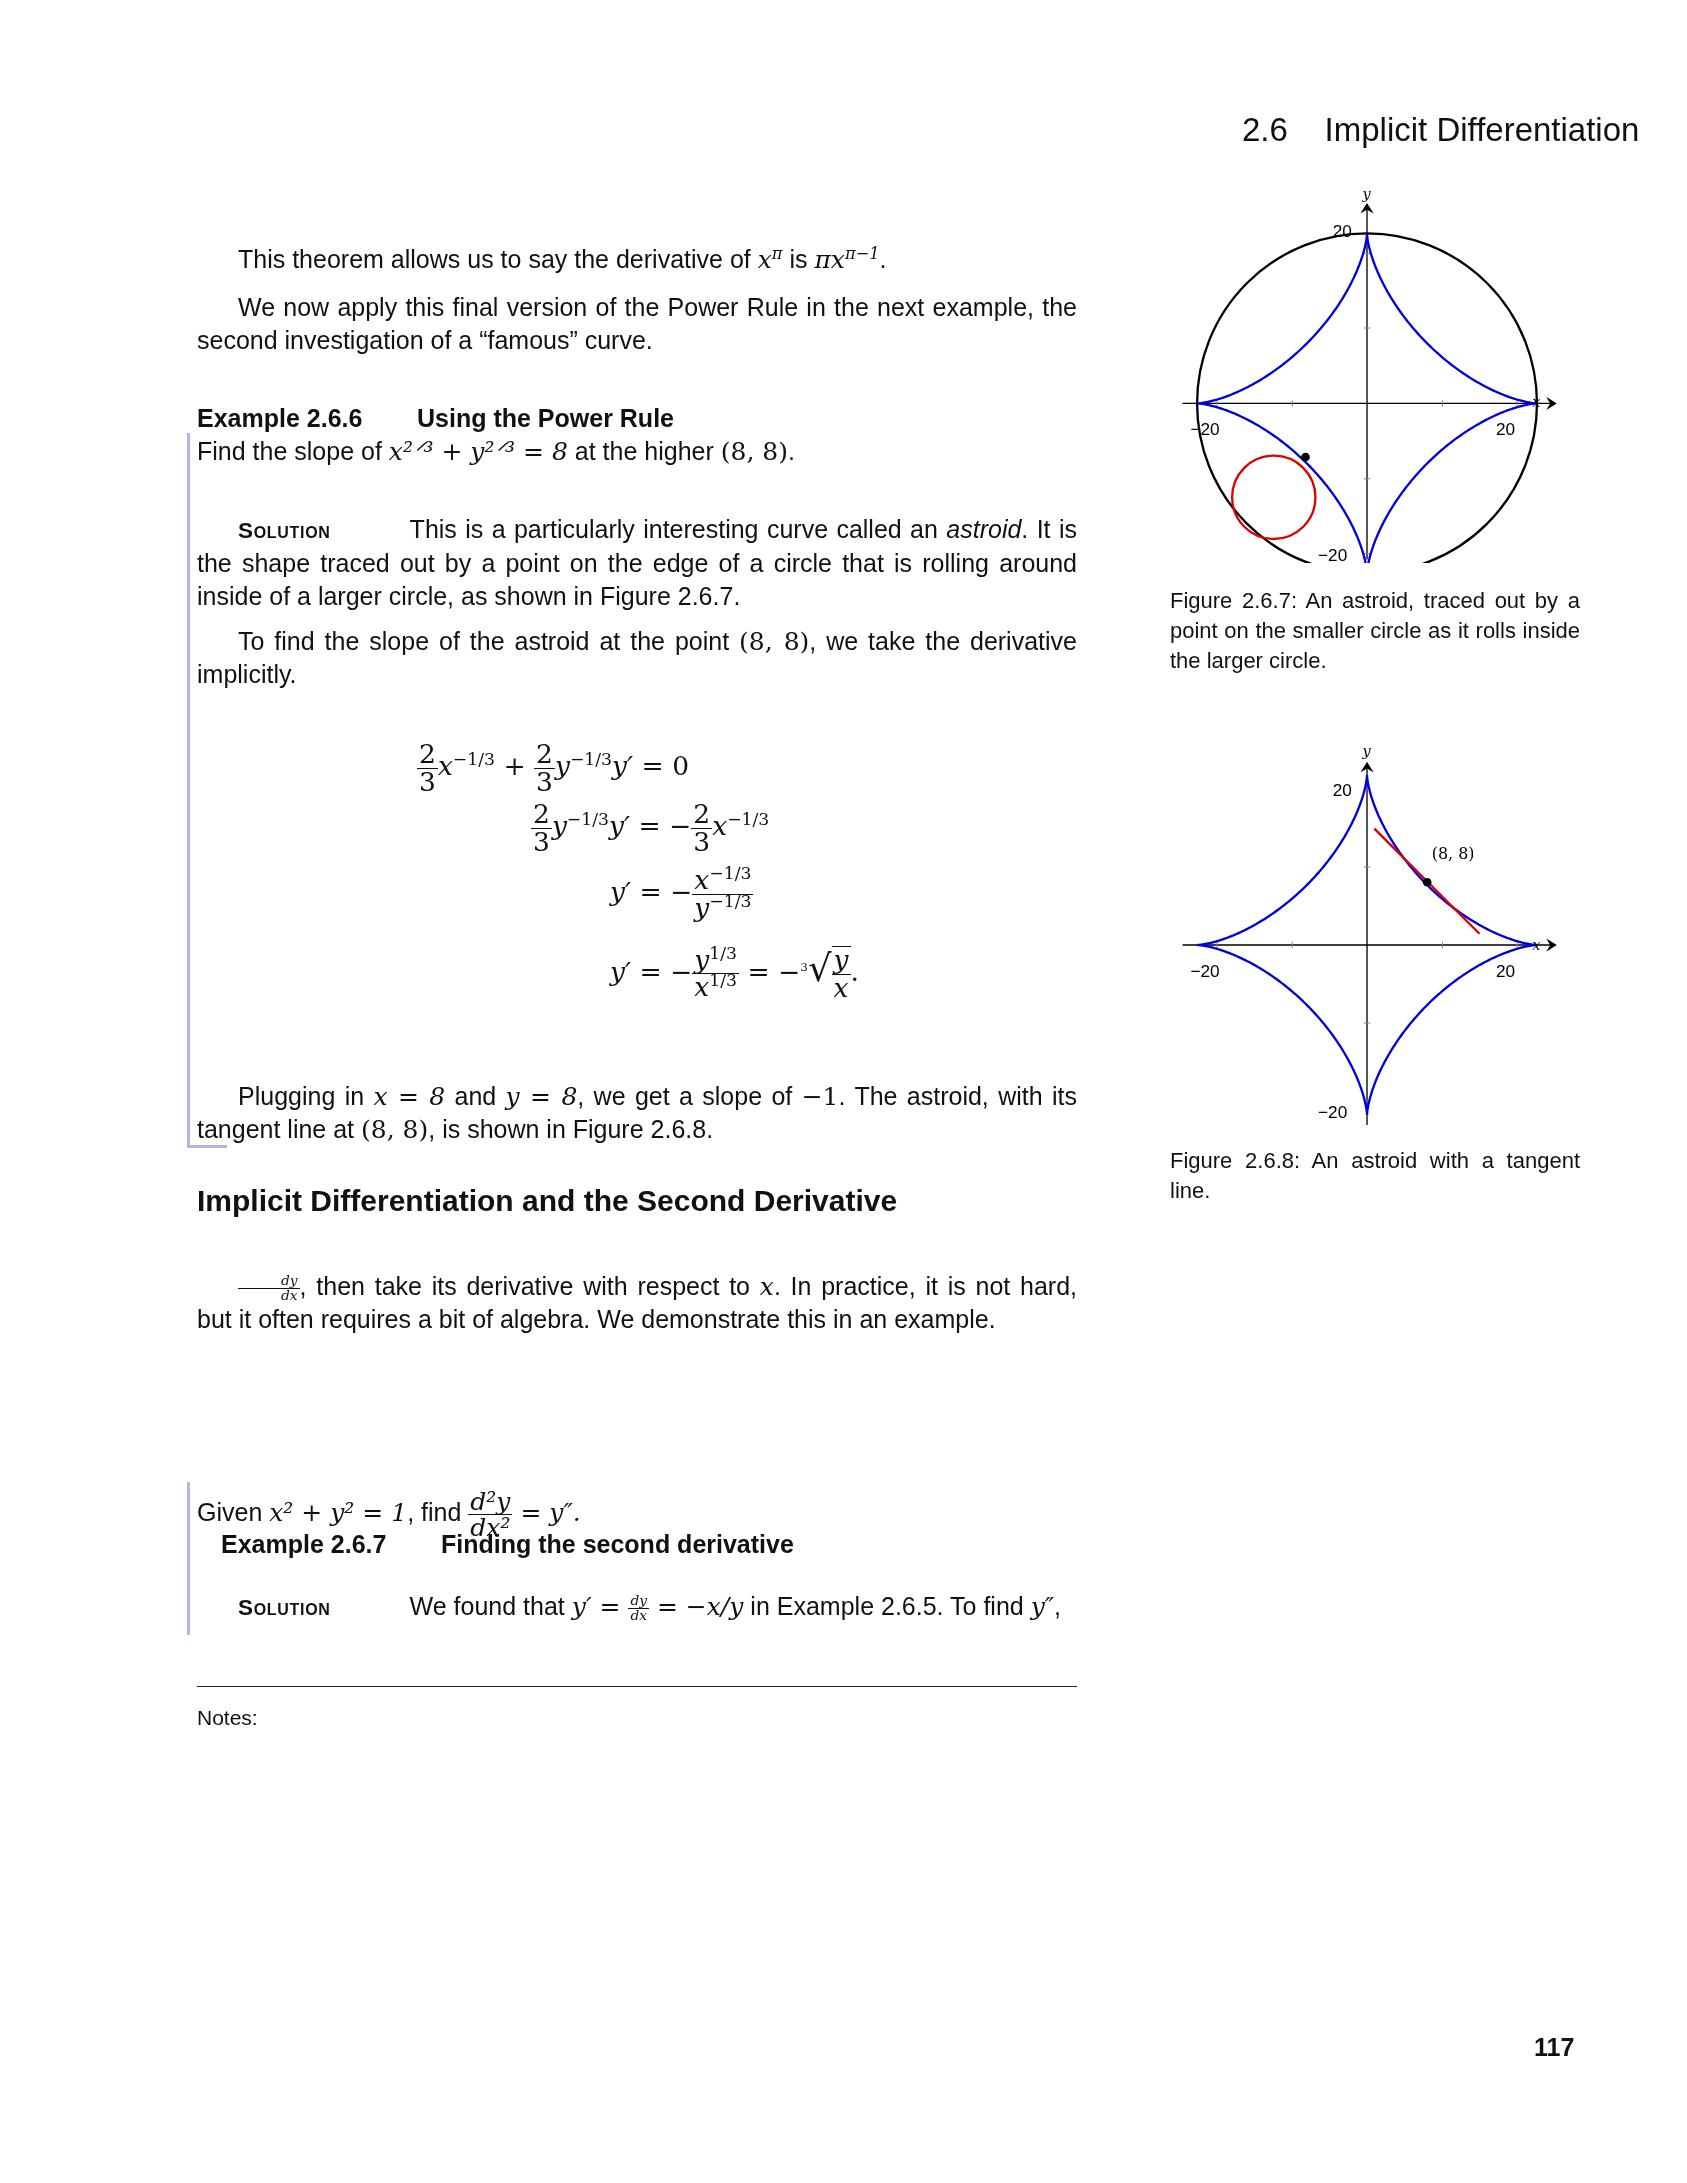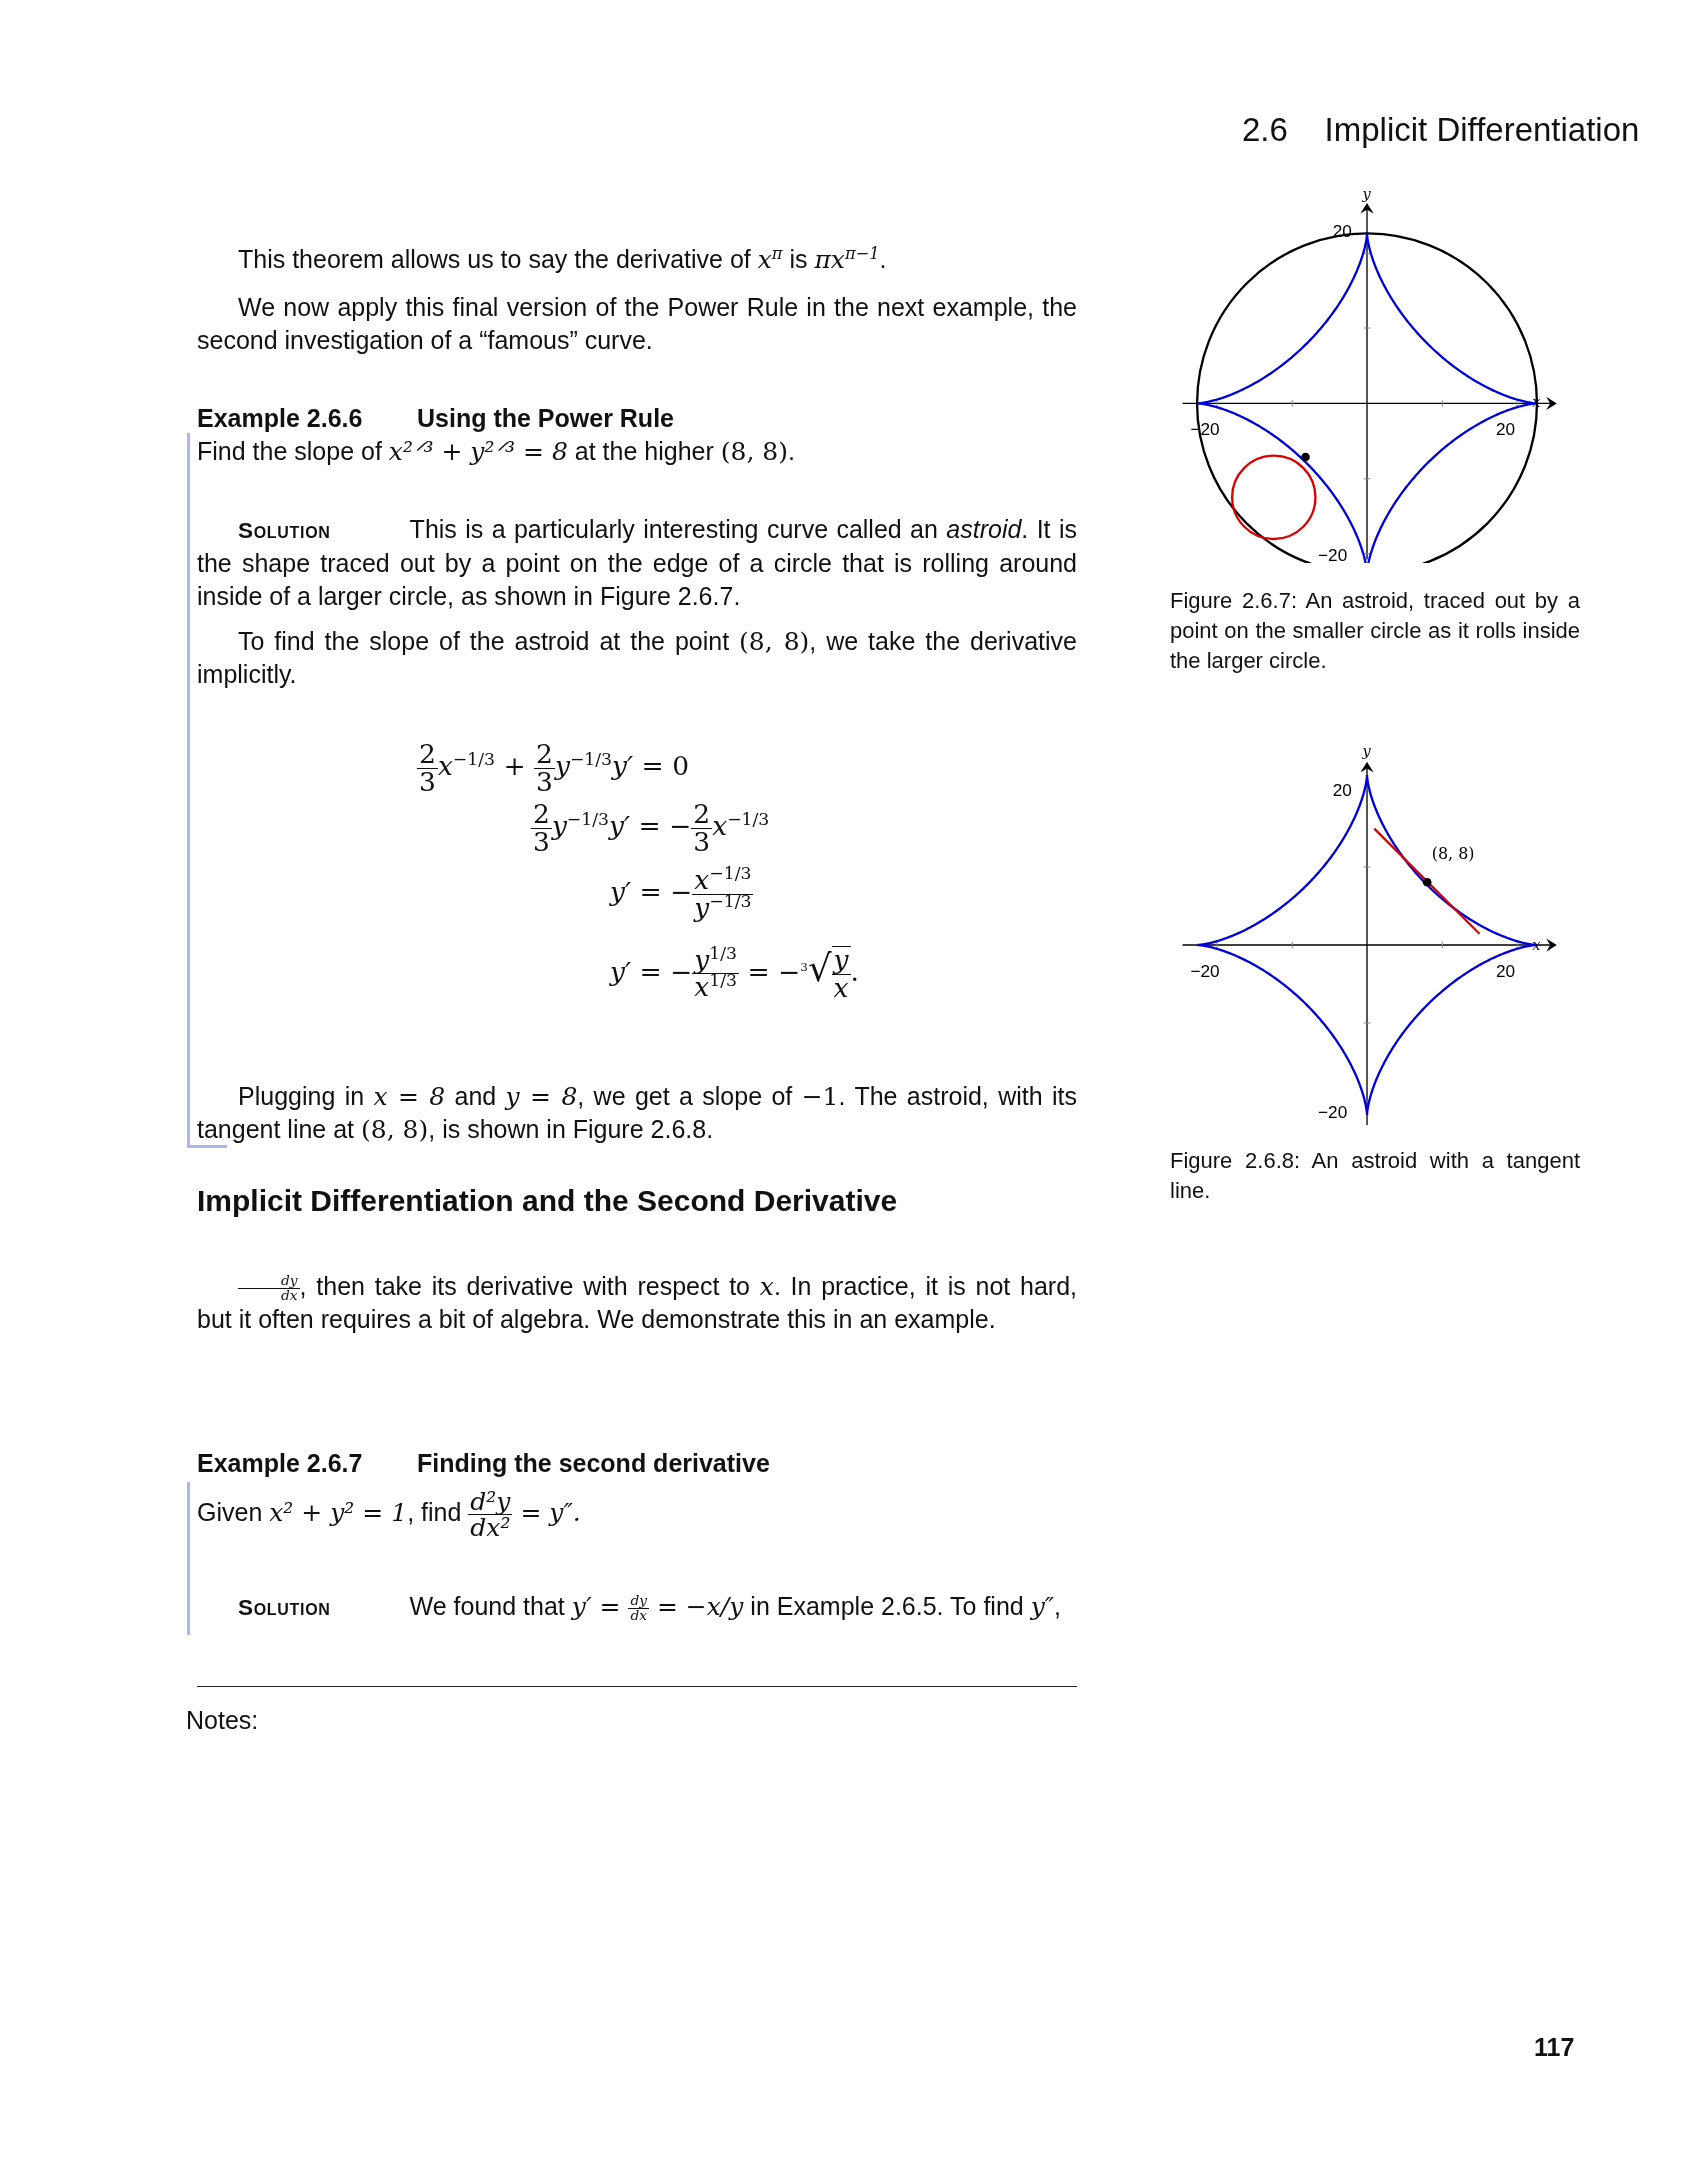--- a/index.html
+++ b/index.html
@@ -12,21 +12,21 @@
   .indent { text-indent:41px; }
   .ex-head { font-size:25px; font-weight:bold; left:197px; }
   .ex-head .ttl { position:absolute; left:220px; white-space:nowrap; }
   .sol-label { font-variant:small-caps; font-weight:bold; font-size:22.5px; letter-spacing:0.7px; }
   .math { font-family:"DejaVu Serif", serif; font-style:italic; }
   .rm { font-family:"DejaVu Serif", serif; font-style:normal; }
   sup { font-size:0.65em; line-height:0; }
   .bar { background:#b3b3ee; width:2.6px; }
   .section-title { left:197px; top:1184px; font-size:30px; font-weight:bold; }
   .notes-rule { left:197px; top:1686px; width:880px; height:1.3px; background:#222; }
-  .notes-label { left:186px; top:1706px; font-size:25px; }
+  .notes-label { left:197px; top:1706px; font-size:21px; }
   .caption { font-size:22px; line-height:30px; width:410px; text-align:justify; }
   .frac { display:inline-flex; flex-direction:column; align-items:center; vertical-align:middle; line-height:1; }
   .frac .num { border-bottom:1.3px solid #111; padding:0 2px; }
   .frac.small { font-size:0.55em; }
   .eq-row { position:absolute; font-size:26.5px; white-space:nowrap; }
 </style>
 </head>
 <body>
 
 <div class="abs running-head">2.6    Implicit Differentiation</div>
@@ -115,21 +115,21 @@
 <div class="abs body-text" style="top:1270px;">
   <div class="indent">
     <span class="frac small math">
         <span class="num">dy</span>
         <span>dx</span>
       </span><span>, then take its derivative with respect to </span><span class="math">x</span><span>. In practice, it is not hard, but it often requires a bit of algebra. We demonstrate this in an example.</span>
   </div>
 </div>
 
 <div class="abs bar" style="left:187px; top:1482px; height:153px;"></div>
-<div class="abs ex-head" style="top:1449px;">
+<div class="abs ex-head" style="top:1530px;margin-left:24px;">
   <span>Example 2.6.7</span>
   <span class="ttl">Finding the second derivative</span>
 </div>
 <div class="abs body-text" style="top:1489px;">
   <span>Given </span><span class="math">x² + y² = 1</span><span>, find </span><span class="frac math">
       <span class="num">d²y</span>
       <span>dx²</span>
     </span><span class="math"> = y″.</span>
 </div>
 <div class="abs body-text" style="top:1590px;">

